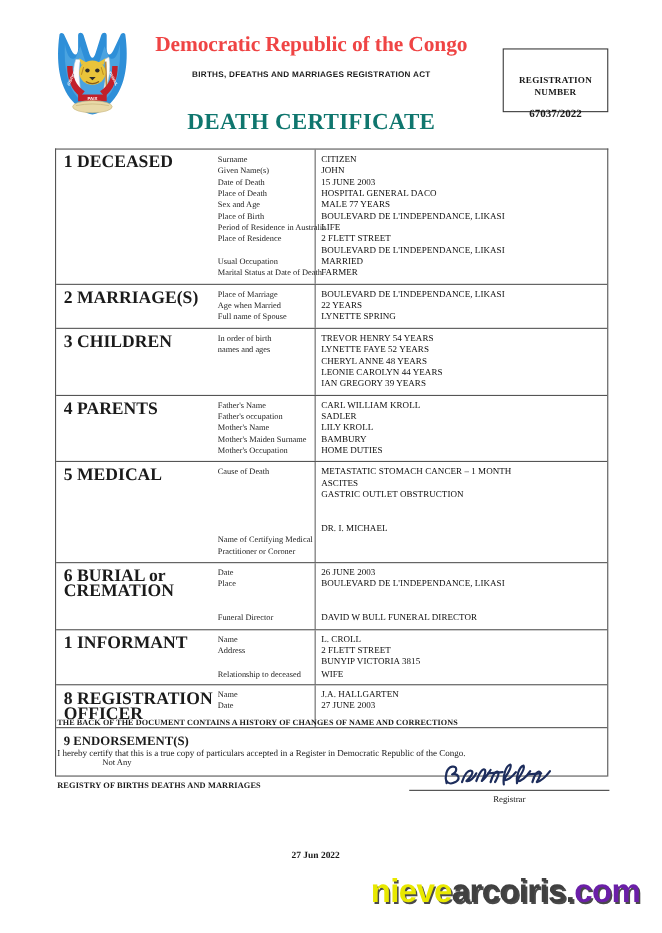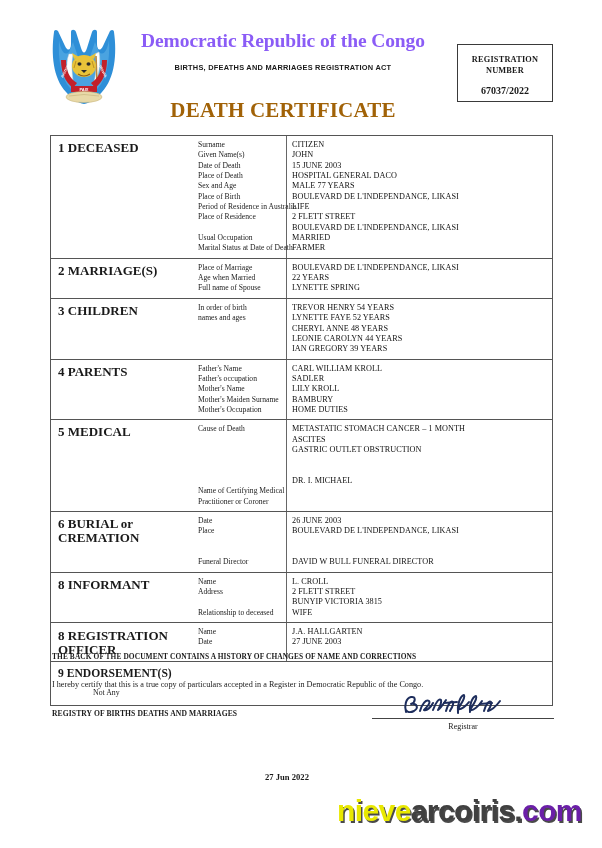--- a/index.html
+++ b/index.html
@@ -31,21 +31,21 @@
   .country-title {
     position: absolute;
     left: 118px;
     top: 30px;
     width: 330px;
     text-align: center;
     font-family: "Liberation Serif", serif;
     font-weight: bold;
     font-size: 19.5px;
     letter-spacing: -0.1px;
-    color: #8b5cf6;
+    color: #ef4444;
   }
   .act-line {
     position: absolute;
     left: 118px;
     top: 63px;
     width: 330px;
     text-align: center;
     font-family: "Liberation Sans", sans-serif;
     font-weight: bold;
     font-size: 7.4px;
@@ -55,39 +55,39 @@
   .doc-title {
     position: absolute;
     left: 118px;
     top: 98px;
     width: 330px;
     text-align: center;
     font-family: "Liberation Serif", serif;
     font-weight: bold;
     font-size: 21px;
     letter-spacing: 0.2px;
-    color: #a16207;
+    color: #0f766e;
   }
 
   .regbox {
     position: absolute;
     left: 457px;
     top: 44px;
     width: 96px;
     height: 58px;
     border: 1px solid #3a3a3a;
     box-sizing: border-box;
     text-align: center;
   }
   .regbox-label {
     font-family: "Liberation Serif", serif;
     font-weight: bold;
     font-size: 8.3px;
     line-height: 11px;
-    margin-top: 9px;
+    margin-top: 22px;
     letter-spacing: 0.2px;
   }
   .regbox-value {
     font-family: "Liberation Serif", serif;
     font-weight: bold;
     font-size: 10px;
     margin-top: 9px;
   }
 
   
@@ -107,21 +107,21 @@
     position: relative;
     box-sizing: border-box;
   }
   .sec-head {
     width: 147px;
     flex: 0 0 147px;
     box-sizing: border-box;
     padding: 5px 0 4px 7px;
     font-family: "Liberation Serif", serif;
     font-weight: bold;
-    font-size: 13px;
+    font-size: 16px;
     line-height: 14px;
   }
   .sec-labels {
     width: 89px;
     flex: 0 0 89px;
     box-sizing: border-box;
     padding: 4px 4px 4px 0;
     text-align: left;
     font-family: "Liberation Serif", serif;
     font-size: 7.6px;
@@ -414,21 +414,21 @@
       <div class="sec-values">
         <div>26 JUNE 2003</div>
         <div>BOULEVARD DE L'INDEPENDANCE, LIKASI</div>
         <div class="spacer">&nbsp;</div>
         <div class="spacer">&nbsp;</div>
         <div>DAVID W BULL FUNERAL DIRECTOR</div>
       </div>
     </div>
     <div class="sec">
       <div class="sec-head">
-        <div>8 INFORMANT</div>
+        <div>1 INFORMANT</div>
       </div>
       <div class="sec-labels">
         <div>Name</div>
         <div>Address</div>
         <div class="spacer">&nbsp;</div>
         <div>Relationship to deceased</div>
       </div>
       <div class="sec-values">
         <div>L. CROLL</div>
         <div>2 FLETT STREET</div>

